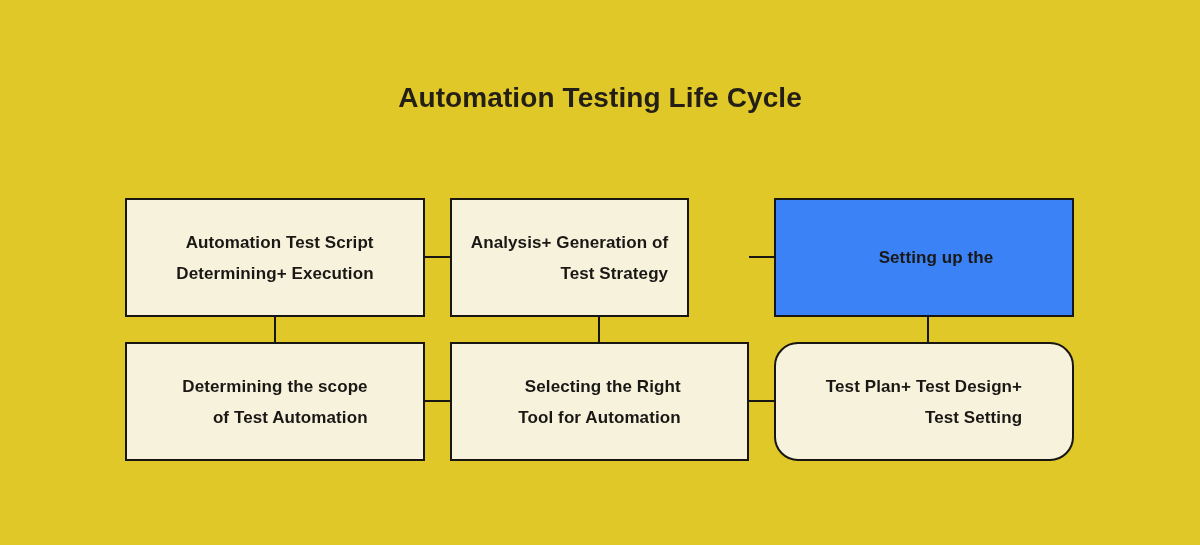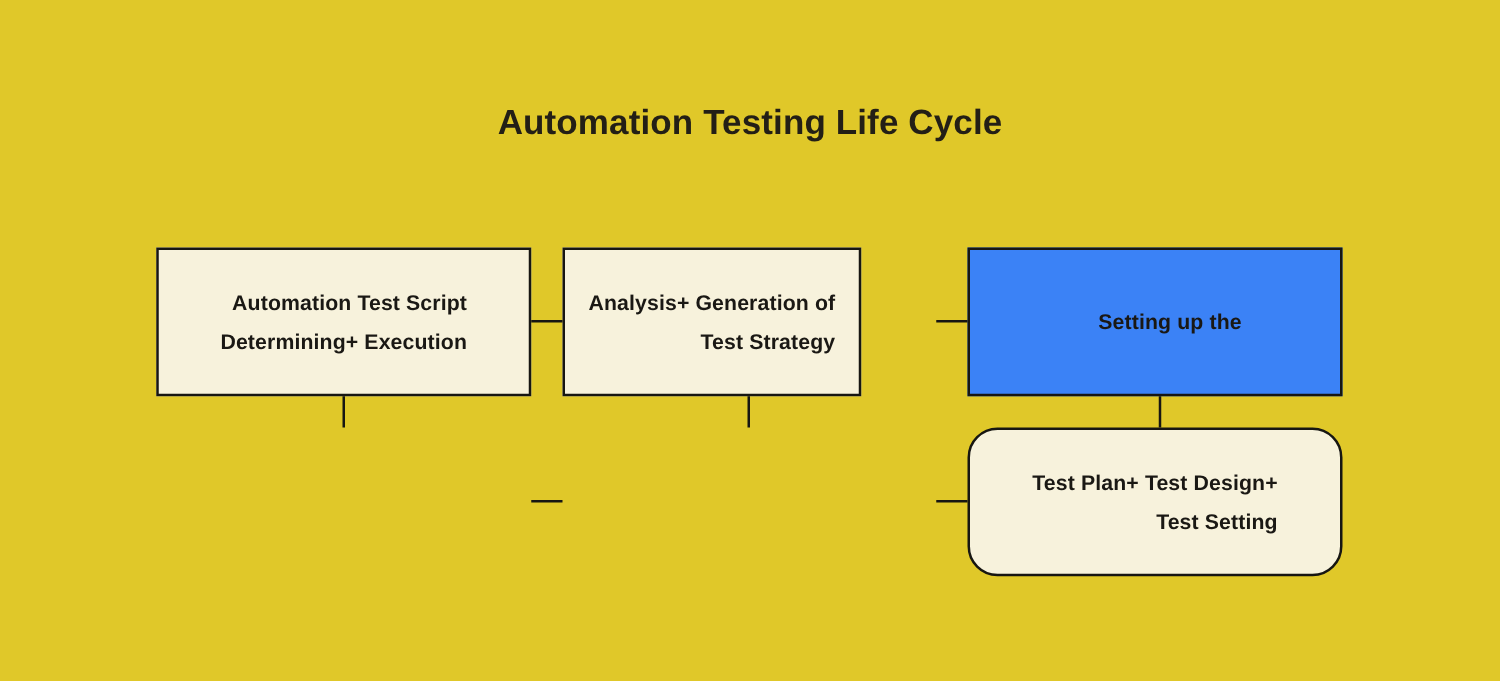--- a/index.html
+++ b/index.html
@@ -99,21 +99,33 @@
       <span>Test Strategy</span>
     </div>
   </div>
 
   <div class="node" id="node-2" style="background: #3b82f6; border-color: rgb(23, 22, 18); padding-left: 24px;">
     <div class="node-label" style="color: rgb(26, 24, 20);">
       <span>Setting up the</span><br>
     </div>
   </div>
 
+  <div class="node" id="node-3" style="background: rgb(247, 242, 220); border-color: rgb(23, 22, 18);">
+    <div class="node-label" style="color: rgb(26, 24, 20);">
+      <span>Determining the scope</span><br>
+      <span>of Test Automation</span>
+    </div>
+  </div>
 
+  <div class="node" id="node-4" style="background: rgb(247, 242, 220); border-color: rgb(23, 22, 18);">
+    <div class="node-label" style="color: rgb(26, 24, 20);">
+      <span>Selecting the Right</span><br>
+      <span>Tool for Automation</span>
+    </div>
+  </div>
 
   <div class="node" id="node-5" style="background: rgb(247, 242, 220); border-color: rgb(23, 22, 18);">
     <div class="node-label" style="color: rgb(26, 24, 20);">
       <span>Test Plan+ Test Design+</span><br>
       <span>Test Setting</span>
     </div>
   </div>
 
   <div class="connector h" id="conn-h-0" style="background: rgb(23, 22, 18);"></div>
   <div class="connector h" id="conn-h-1" style="background: rgb(23, 22, 18);"></div>

